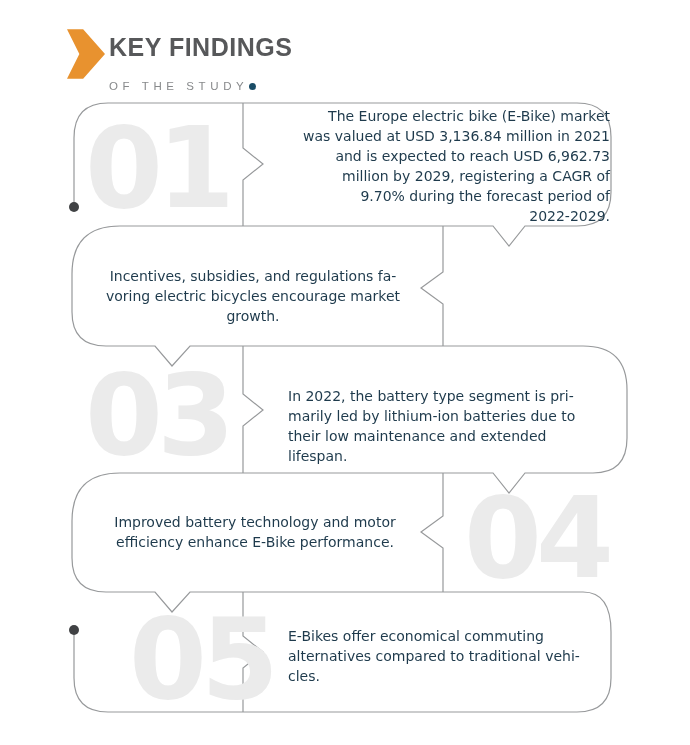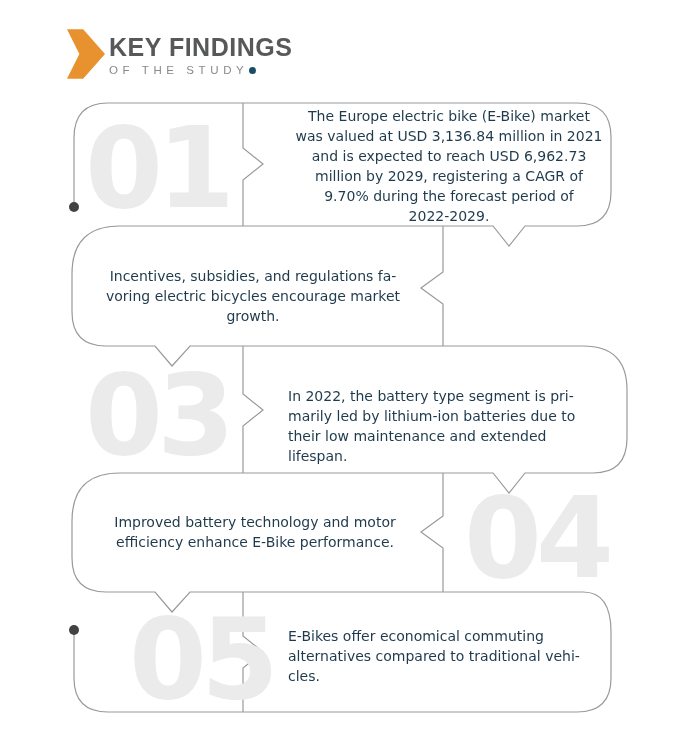--- a/index.html
+++ b/index.html
@@ -12,21 +12,21 @@
   }
   
   .hdr{position:absolute;left:67px;top:29px;display:flex;align-items:flex-start;}
   .logo{width:38px;height:50px;display:block;}
   .hdr-text{margin-left:4px;}
   .title{
     font-family:"Liberation Sans","DejaVu Sans",sans-serif;
     font-size:25px;font-weight:bold;color:#57585A;
     letter-spacing:0.5px;line-height:1;margin-top:6px;
   }
-  .subtitle-row{display:flex;align-items:center;margin-top:5px;}
+  .subtitle-row{display:flex;align-items:center;margin-top:21px;}
   .subtitle{
     font-family:"Liberation Sans","DejaVu Sans",sans-serif;
     font-size:11.5px;color:#87898B;letter-spacing:4.6px;line-height:1;
   }
   .subdot{width:7px;height:7px;border-radius:50%;background:#1A4C66;display:inline-block;margin-left:1px;}
   
   .snake{position:absolute;left:0;top:0;}
   
   .num{
     position:absolute;
@@ -39,21 +39,21 @@
   .n2{left:536px;top:293px;}
   .n3{left:157px;top:415px;}
   .n4{left:536px;top:538px;}
   .n5{left:157px;top:659px;margin-left:44px;}
   
   .txt{
     position:absolute;
     font-size:14px;line-height:20px;color:#1E3A4C;
     white-space:pre-line;
   }
-  .t1{left:288px;top:106px;width:322px;text-align:center;}
+  .t1{left:288px;top:106px;width:322px;text-align:right;}
   .t2{left:96px; top:266px;width:314px;text-align:center;}
   .t3{left:288px;top:370px;width:330px;text-align:left;margin-top:16px;}
   .t4{left:100px;top:512px;width:310px;text-align:center;}
   .t5{left:288px;top:626px;width:322px;text-align:left;}
 </style>
 </head>
 <body>
 
 <div class="stage">
 

